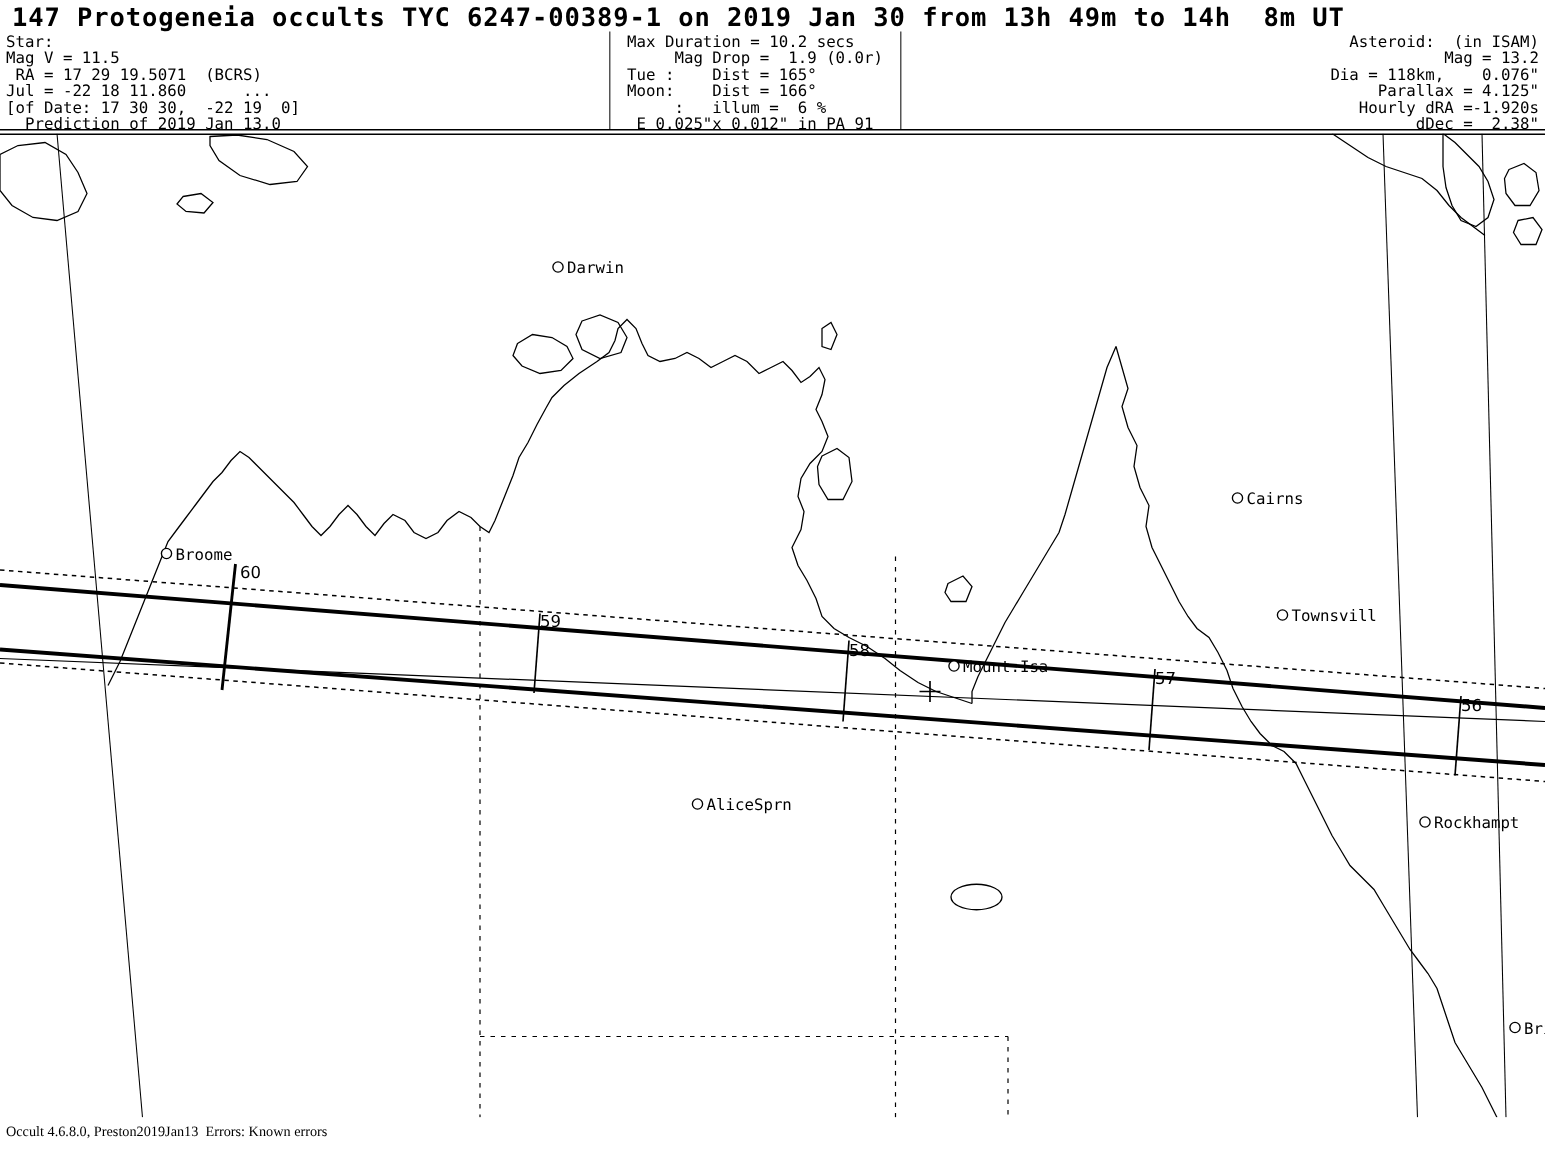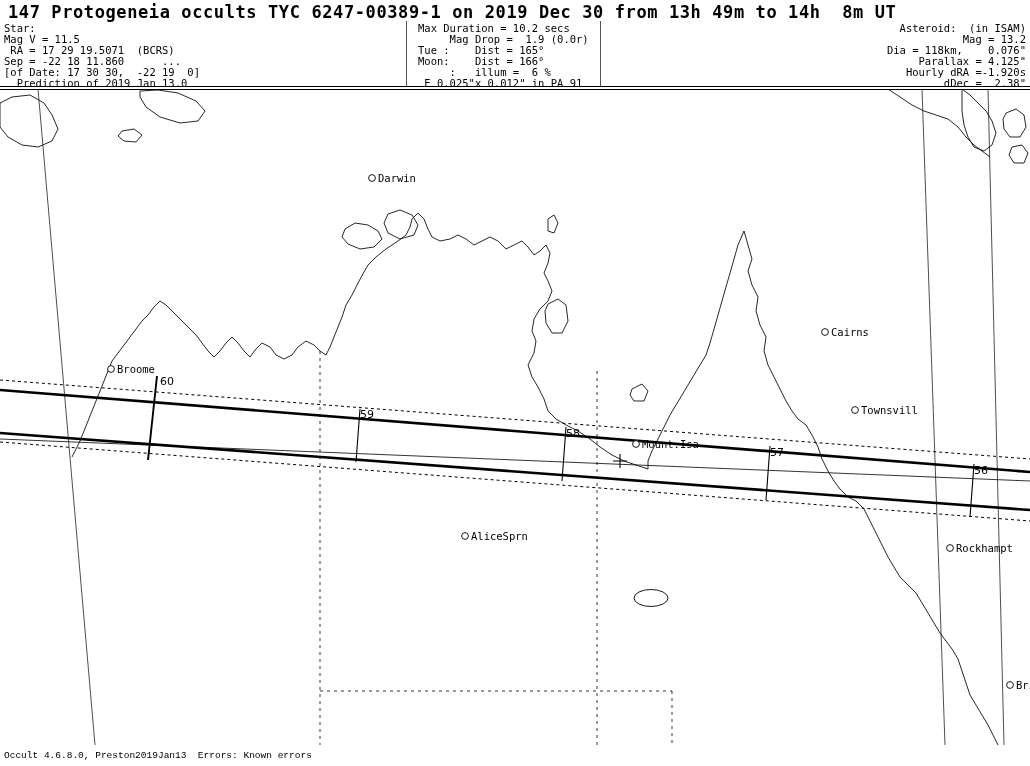--- a/index.html
+++ b/index.html
@@ -43,36 +43,36 @@
   .maplabel{
     font-family:"DejaVu Sans Mono","Liberation Mono",monospace;
     font-size:10.5px;fill:#000;
   }
   .timelabel{
     font-family:"DejaVu Sans","Liberation Sans",sans-serif;
     font-size:11px;fill:#000;
   }
   .footer{
     position:absolute;left:4px;top:750px;font-size:9.5px;
-    font-family:Liberation Mono, monospace;white-space:pre;
+    font-family:Liberation Serif, serif;white-space:pre;
   }
   .frame-t{position:absolute;left:0;top:89px;width:1030px;height:1px;background:#000;}
 </style>
 </head>
 <body>
 
 <div id="page">
 
   <div class="header">
-    <div class="title">147 Protogeneia occults TYC 6247-00389-1 on 2019 Dec 30 from 13h 49m to 14h  8m UT</div>
+    <div class="title">147 Protogeneia occults TYC 6247-00389-1 on 2019 Jan 30 from 13h 49m to 14h  8m UT</div>
 
     <div class="blk blk-star">Star:
 Mag V = 11.5
  RA = 17 29 19.5071  (BCRS)
-Sep = -22 18 11.860      ...
+Jul = -22 18 11.860      ...
 [of Date: 17 30 30,  -22 19  0]
   Prediction of 2019 Jan 13.0</div>
     <div class="blk blk-mid">Max Duration = 10.2 secs
      Mag Drop =  1.9 (0.0r)
 Tue :    Dist = 165°
 Moon:    Dist = 166°
      :   illum =  6 %
  E 0.025"x 0.012" in PA 91</div>
     <div class="blk blk-ast">Asteroid:  (in ISAM)
 Mag = 13.2

